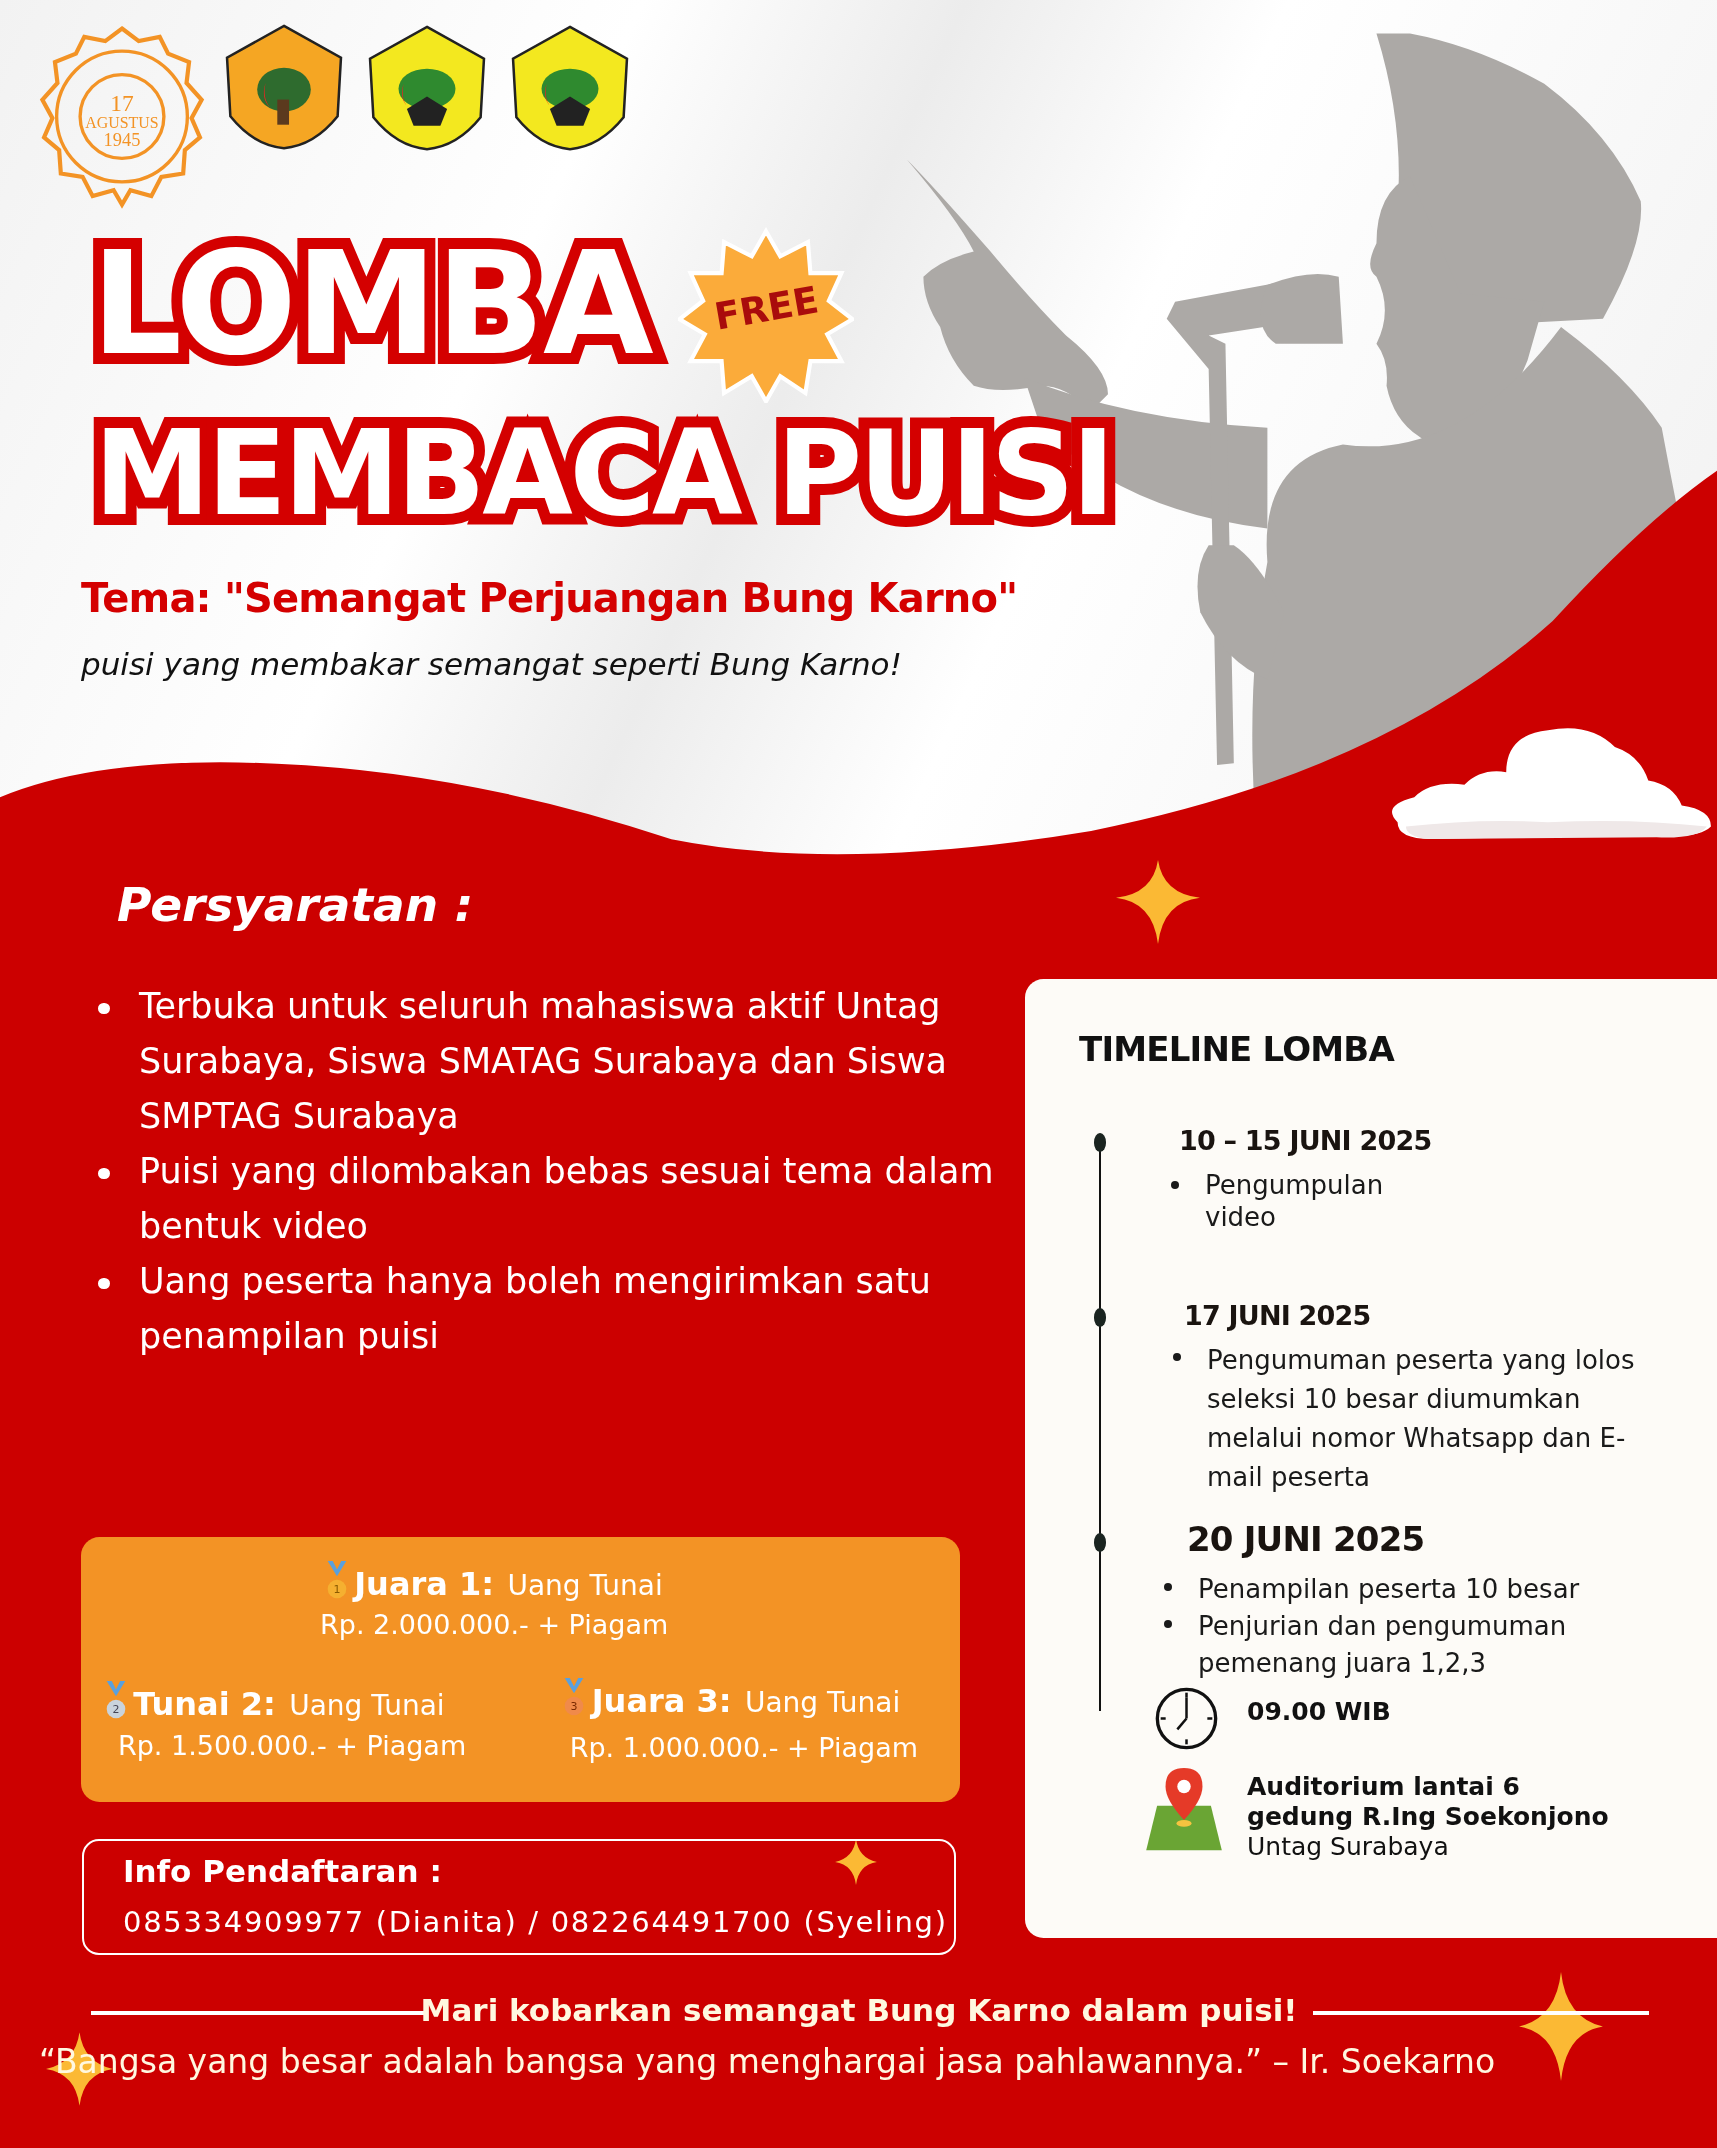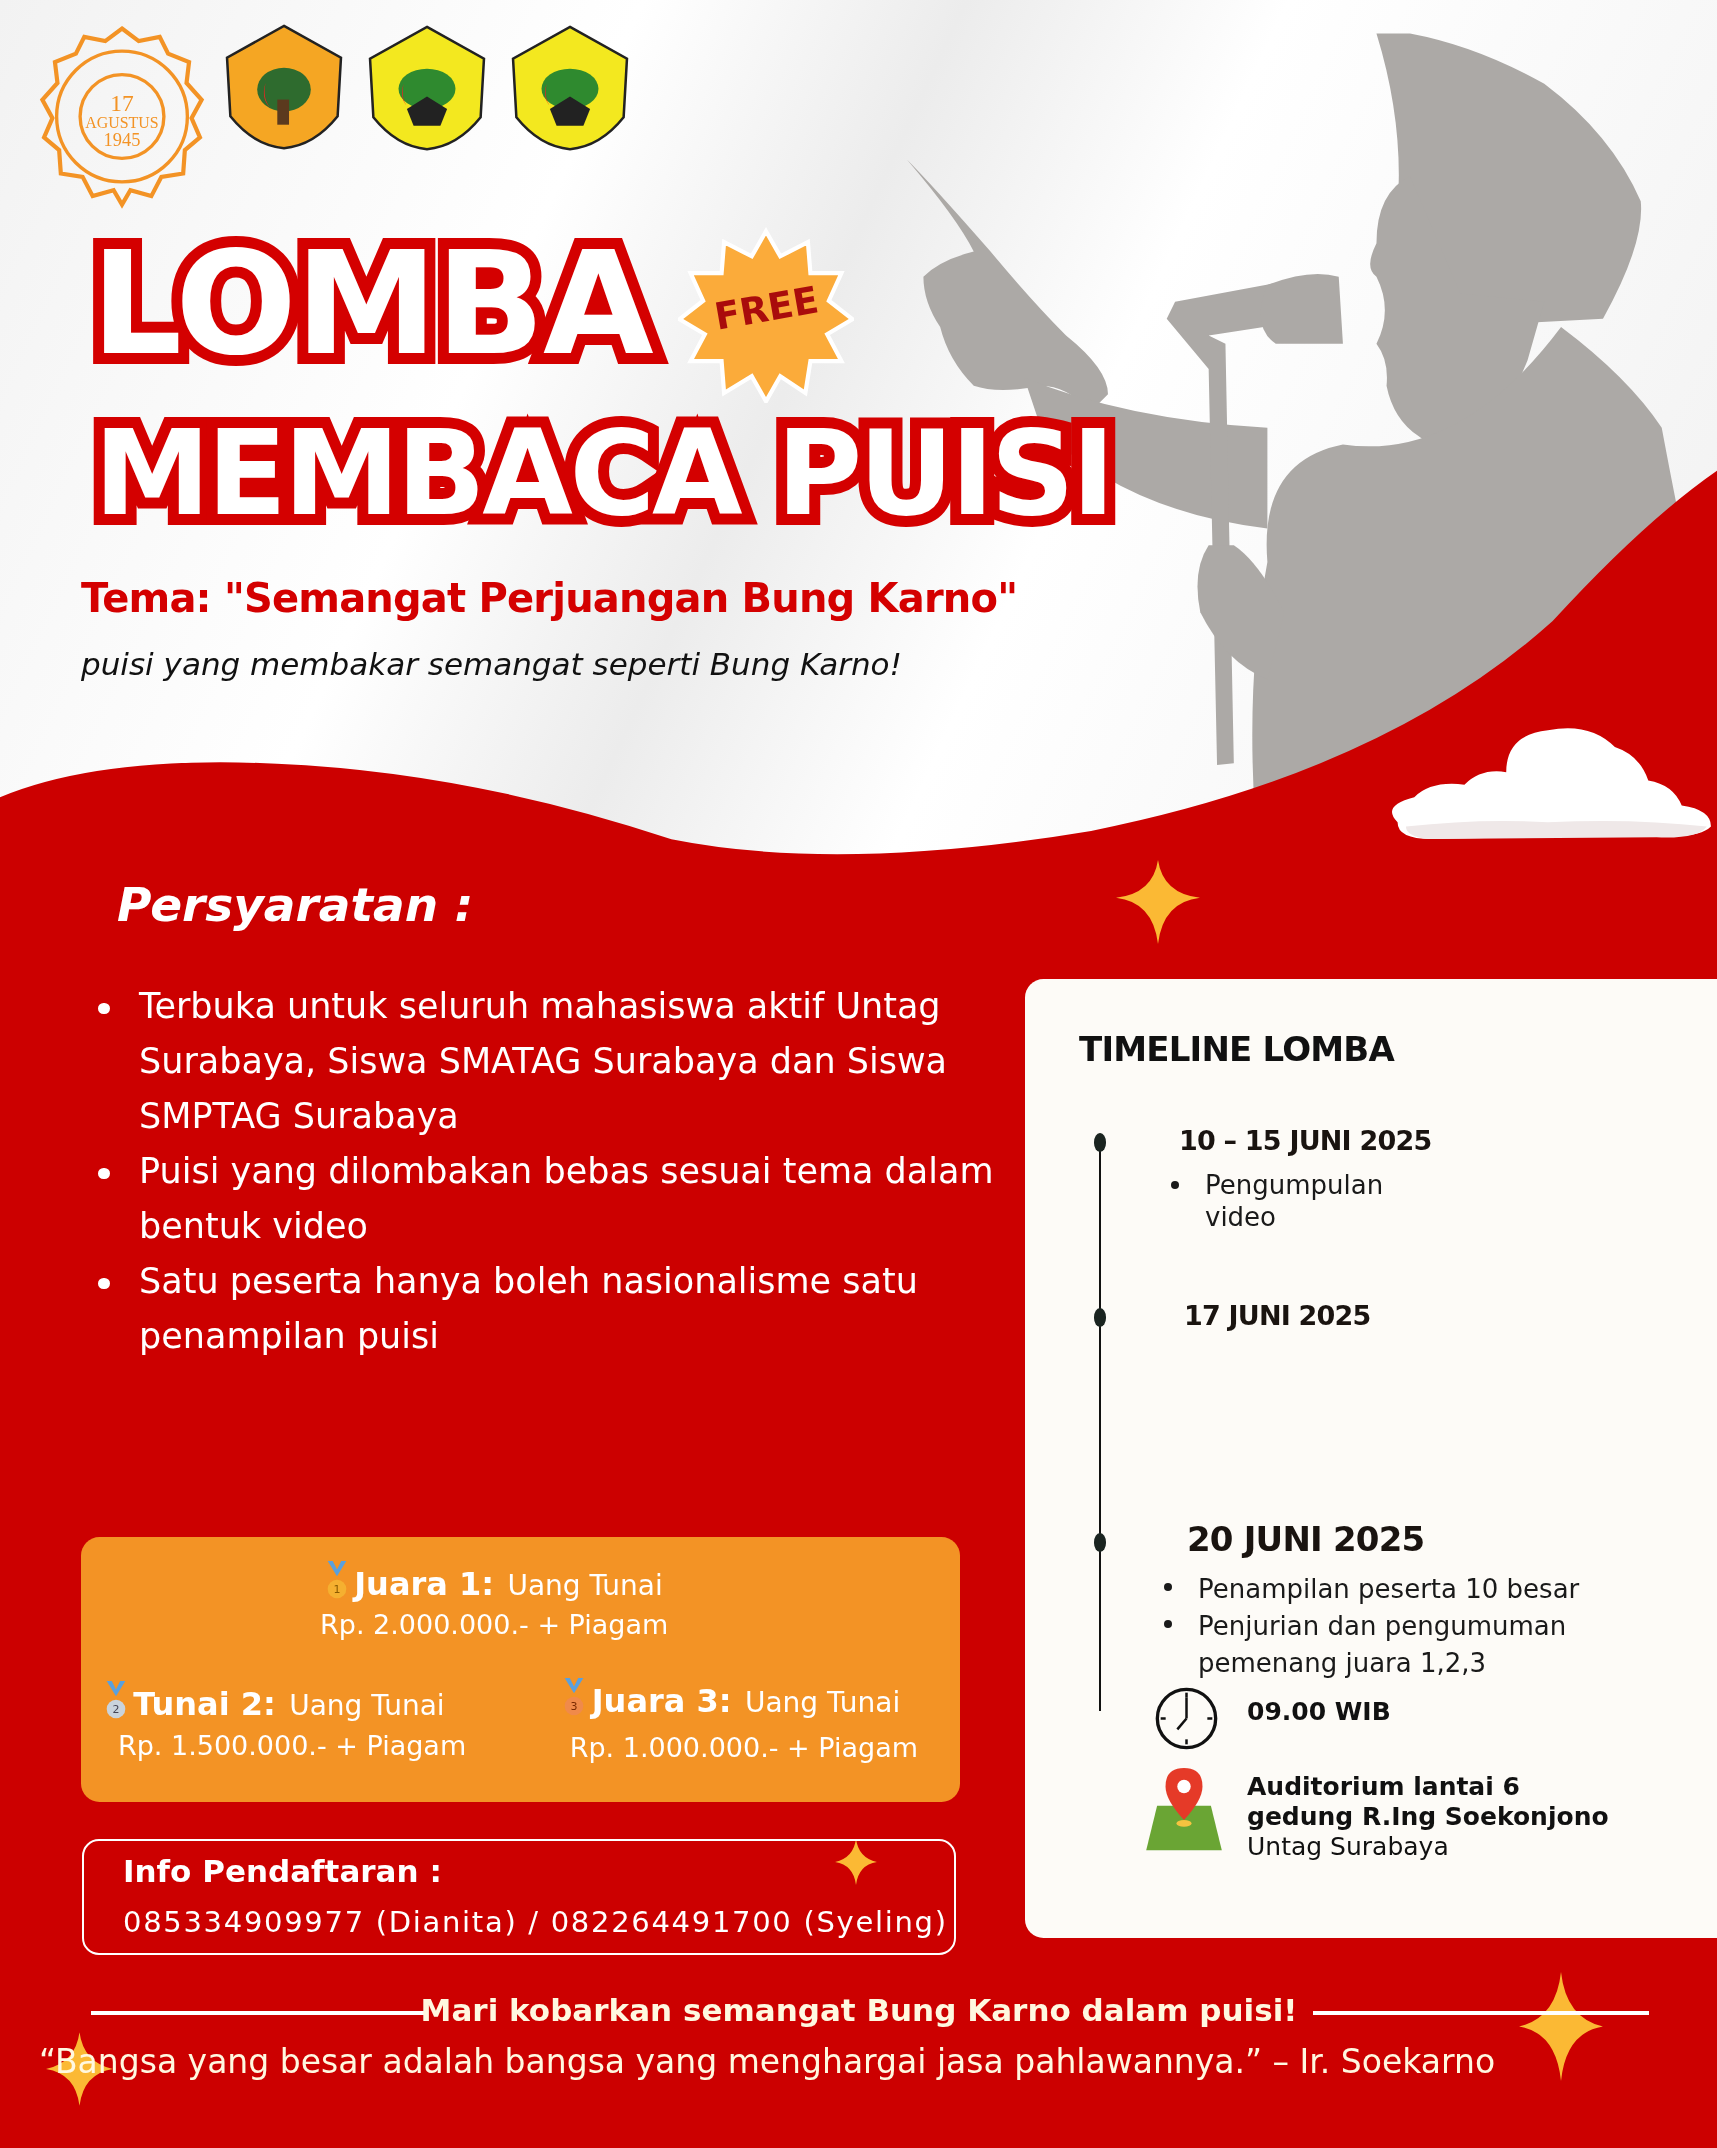--- a/index.html
+++ b/index.html
@@ -131,21 +131,21 @@
     <path d="M50 0 Q56 55 100 65 Q56 72 50 130 Q44 72 0 65 Q44 55 50 0Z" fill="#fbb934"></path>
   </svg>
 <svg class="abs" style="left:46px;top:2031px" width="67" height="76" viewBox="0 0 100 110">
     <path d="M50 0 Q56 45 100 55 Q56 62 50 110 Q44 62 0 55 Q44 45 50 0Z" fill="#fbb934"></path>
   </svg>
 
 <div class="req-title">Persyaratan :</div>
 <ul class="req-list">
   <li>Terbuka untuk seluruh mahasiswa aktif Untag Surabaya, Siswa SMATAG   Surabaya dan Siswa SMPTAG Surabaya</li>
   <li>Puisi yang dilombakan bebas sesuai tema dalam bentuk video</li>
-  <li>Satu peserta hanya boleh nasionalisme satu penampilan puisi</li>
+  <li>Uang peserta hanya boleh mengirimkan satu penampilan puisi</li>
 </ul>
 
 <div class="prize-box">
   <div class="prize" style="left:239px;top:23.5px;text-align:center;">
     <svg class="medal" viewBox="0 0 26 46">
         <path d="M2 0 L13 18 L24 0 L18 0 L13 10 L8 0Z" fill="#5aa0dd"></path>
         <circle cx="13" cy="33" r="11" fill="#f5b030"></circle>
         <text x="13" y="38" text-anchor="middle" font-size="13" fill="#8a5a00">1</text>
       </svg><span class="lbl">Juara 1:</span><span class="cash">Uang Tunai</span>
     <span class="amt">Rp. 2.000.000.- + Piagam</span>
@@ -178,20 +178,23 @@
   <div class="tl-line"></div>
 
   <div class="tl-dot" style="left:69px;top:154px"></div>
   <div class="tl-date" style="left:106px;top:146px;font-size:27px">10 – 15 JUNI 2025</div>
   <ul class="tl-list" style="left:141px;top:190px;width:185px">
     <li>Pengumpulan video</li>
   </ul>
 
   <div class="tl-dot" style="left:69px;top:329px"></div>
   <div class="tl-date" style="left:111px;top:321px;font-size:27px">17 JUNI 2025</div>
+  <ul class="tl-list" style="left:143px;top:362px;width:503px;line-height:39px">
+    <li>Pengumuman peserta yang lolos seleksi 10 besar diumumkan melalui nomor Whatsapp dan E-mail peserta</li>
+  </ul>
 
   <div class="tl-dot" style="left:69px;top:554px"></div>
   <div class="tl-date" style="left:114px;top:540px;font-size:34px">20 JUNI 2025</div>
   <ul class="tl-list" style="left:134px;top:592px;width:470px;line-height:37px">
     <li>Penampilan peserta 10 besar</li>
     <li>Penjurian dan pengumuman pemenang juara 1,2,3</li>
   </ul>
 
   <svg class="abs" style="left:129px;top:707px" width="65" height="65" viewBox="0 0 78 78">
     <circle cx="39" cy="39" r="35" fill="none" stroke="#111" stroke-width="4"></circle>

